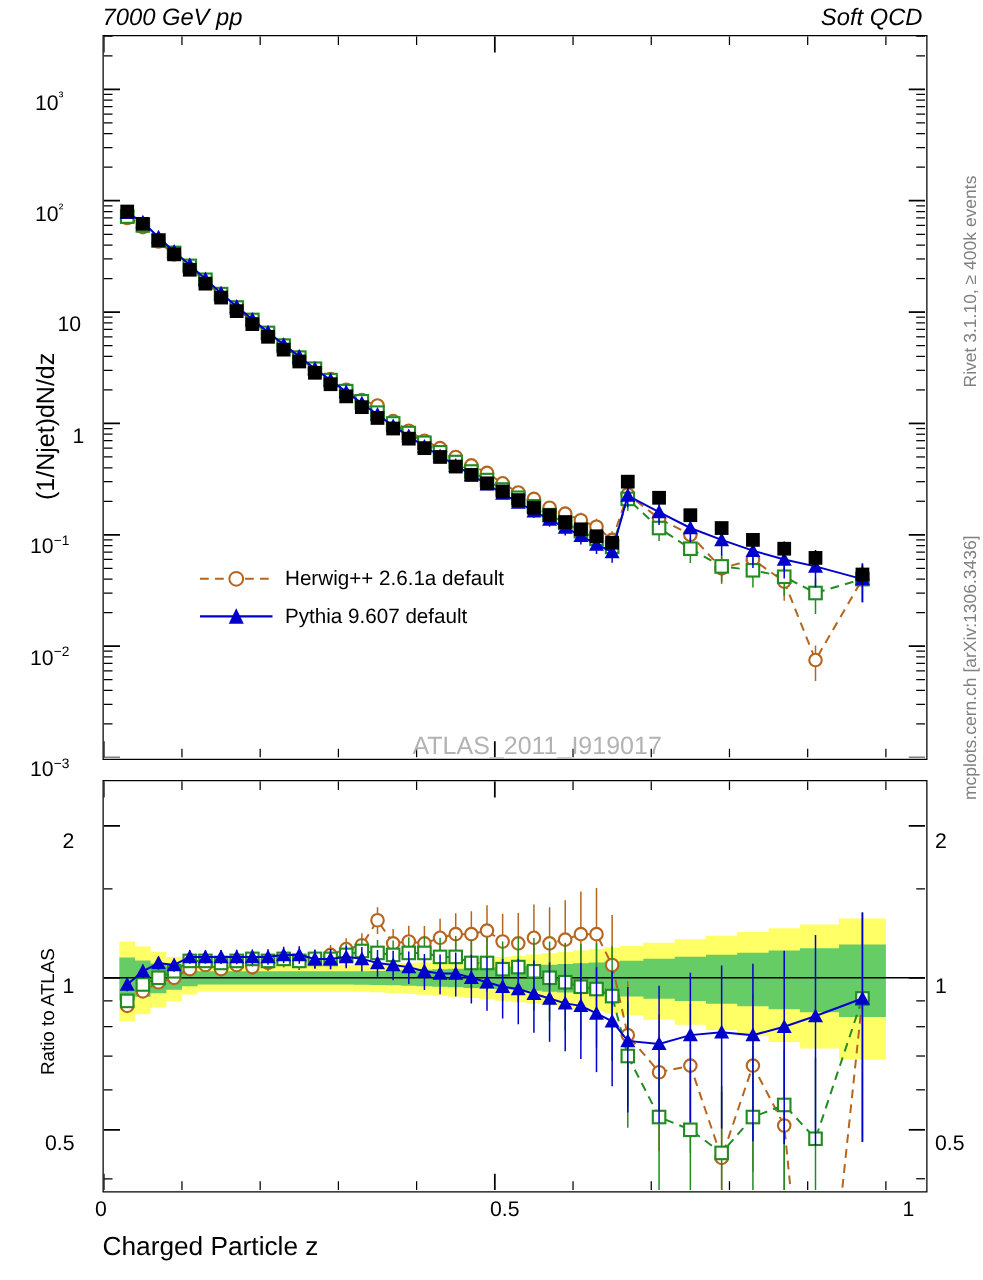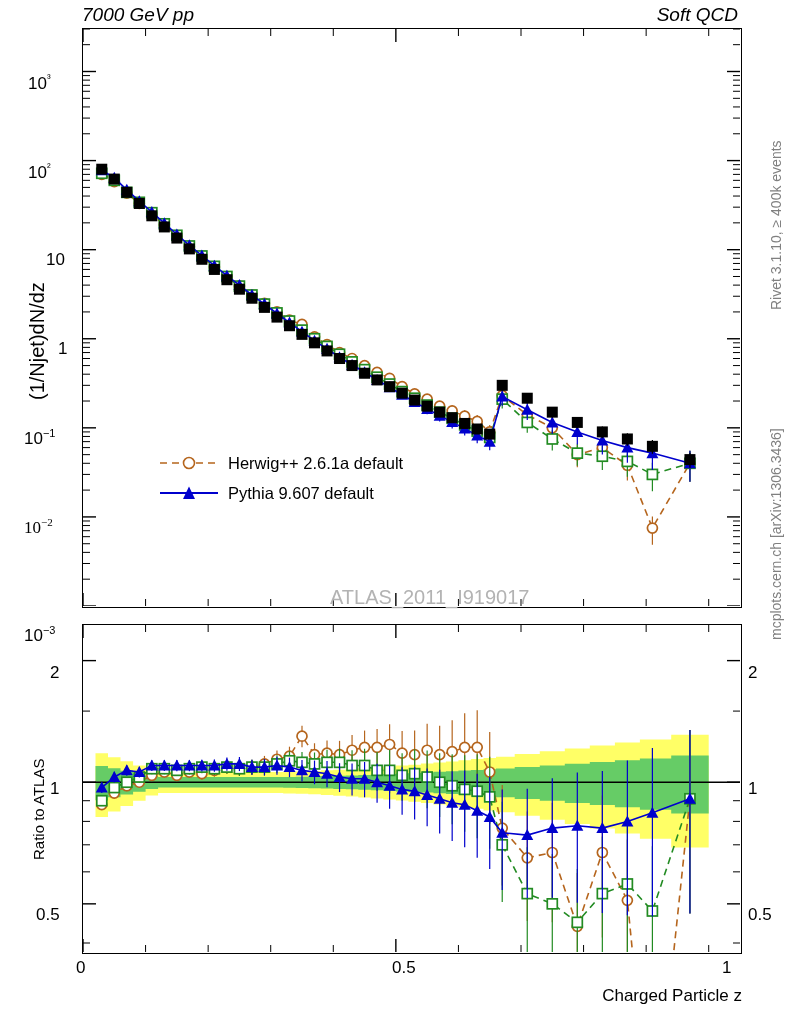--- a/index.html
+++ b/index.html
@@ -91,22 +91,22 @@
     left: 30px;
     top: 860px;
     font-size: 15px;
     white-space: nowrap;
   }
   #xlabel {
     position: absolute;
     left: 82px;
     top: 986px;
     width: 660px;
-    text-align: right;
-    font-size: 17px;
+    text-align: left;
+    font-size: 21px;
   }
 
   
   .tick-label {
     position: absolute;
     font-size: 17px;
     color: #000;
     white-space: nowrap;
   }
   .tick-exp { font-size: 11px; vertical-align: super; }
@@ -947,22 +947,22 @@
     </div>
   </div>
 
   <div id="watermark">ATLAS_2011_I919017</div>
 
   <div class="tick-label" id="my-1000" style="left:28px; top:72px;">10<span class="tick-exp">³</span></div>
   <div class="tick-label" id="my-100" style="left:28px; top:161px;">10<span class="tick-exp">²</span></div>
   <div class="tick-label" id="my-10" style="left:46px; top:250px;">10</div>
   <div class="tick-label" id="my-1" style="left:58px; top:339px;">1</div>
   <div class="tick-label" id="my-0.1" style="left:24px; top:427px;">10<span class="tick-exp">−1</span></div>
-  <div class="tick-label" id="my-0.01" style="left:24px; top:516px;font-family:Liberation Serif, serif;">10<span class="tick-exp">−2</span></div>
-  <div class="tick-label" id="my-0.001" style="left:24px; top:605px;margin-top:19px;">10<span class="tick-exp">−3</span></div>
+  <div class="tick-label" id="my-0.01" style="left:24px; top:516px;">10<span class="tick-exp">−2</span></div>
+  <div class="tick-label" id="my-0.001" style="left:24px; top:605px;">10<span class="tick-exp">−3</span></div>
 
   <div class="tick-label" style="left:50px; top:663px;">2</div>
   <div class="tick-label" style="left:50px; top:779px;">1</div>
   <div class="tick-label" style="left:36px; top:905px;">0.5</div>
 
   <div class="tick-label" style="left:748px; top:663px;">2</div>
   <div class="tick-label" style="left:748px; top:779px;">1</div>
   <div class="tick-label" style="left:748px; top:905px;">0.5</div>
 
   <div class="tick-label" style="left:76px;  top:958px;">0</div>

